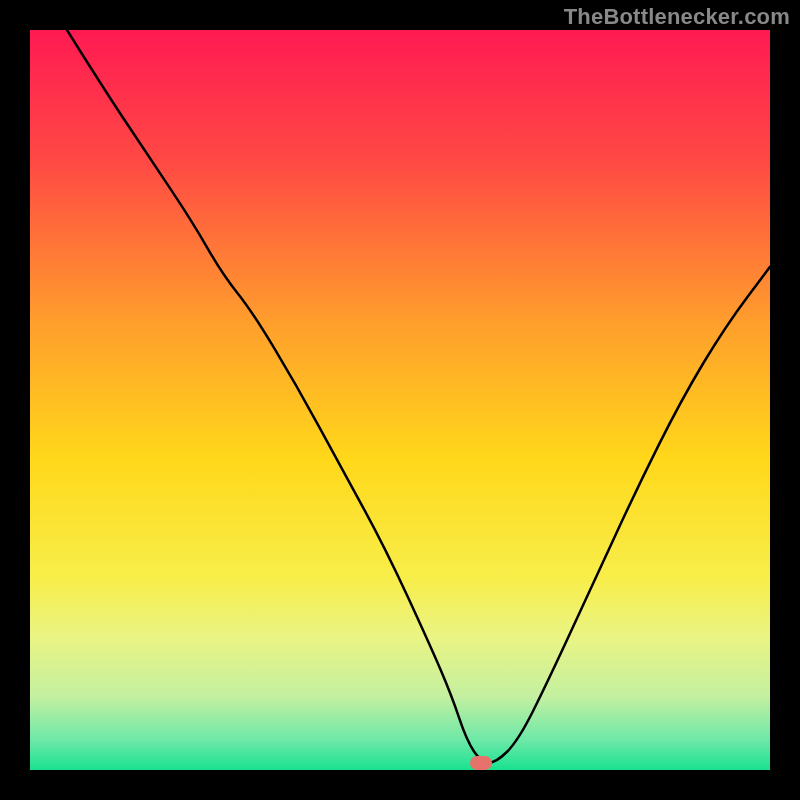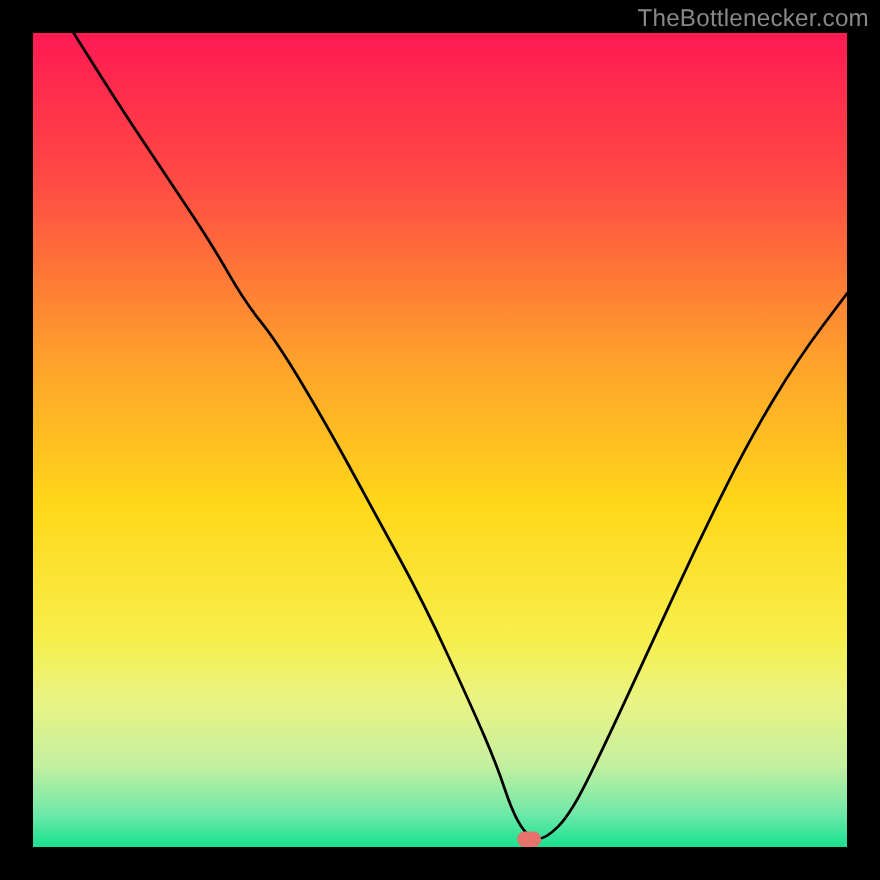--- a/index.html
+++ b/index.html
@@ -15,21 +15,21 @@
     position: relative;
     width: 800px;
     height: 800px;
   }
   .attribution {
     position: absolute;
     top: 4px;
     right: 10px;
     color: #888;
     font-size: 22px;
-    font-weight: 400;
+    font-weight: 700;
     letter-spacing: 0.2px;
     z-index: 5;
     text-align: right;
   }
   .plot-area {
     position: absolute;
     left: 30px;
     top: 30px;
     width: 740px;
     height: 740px;

